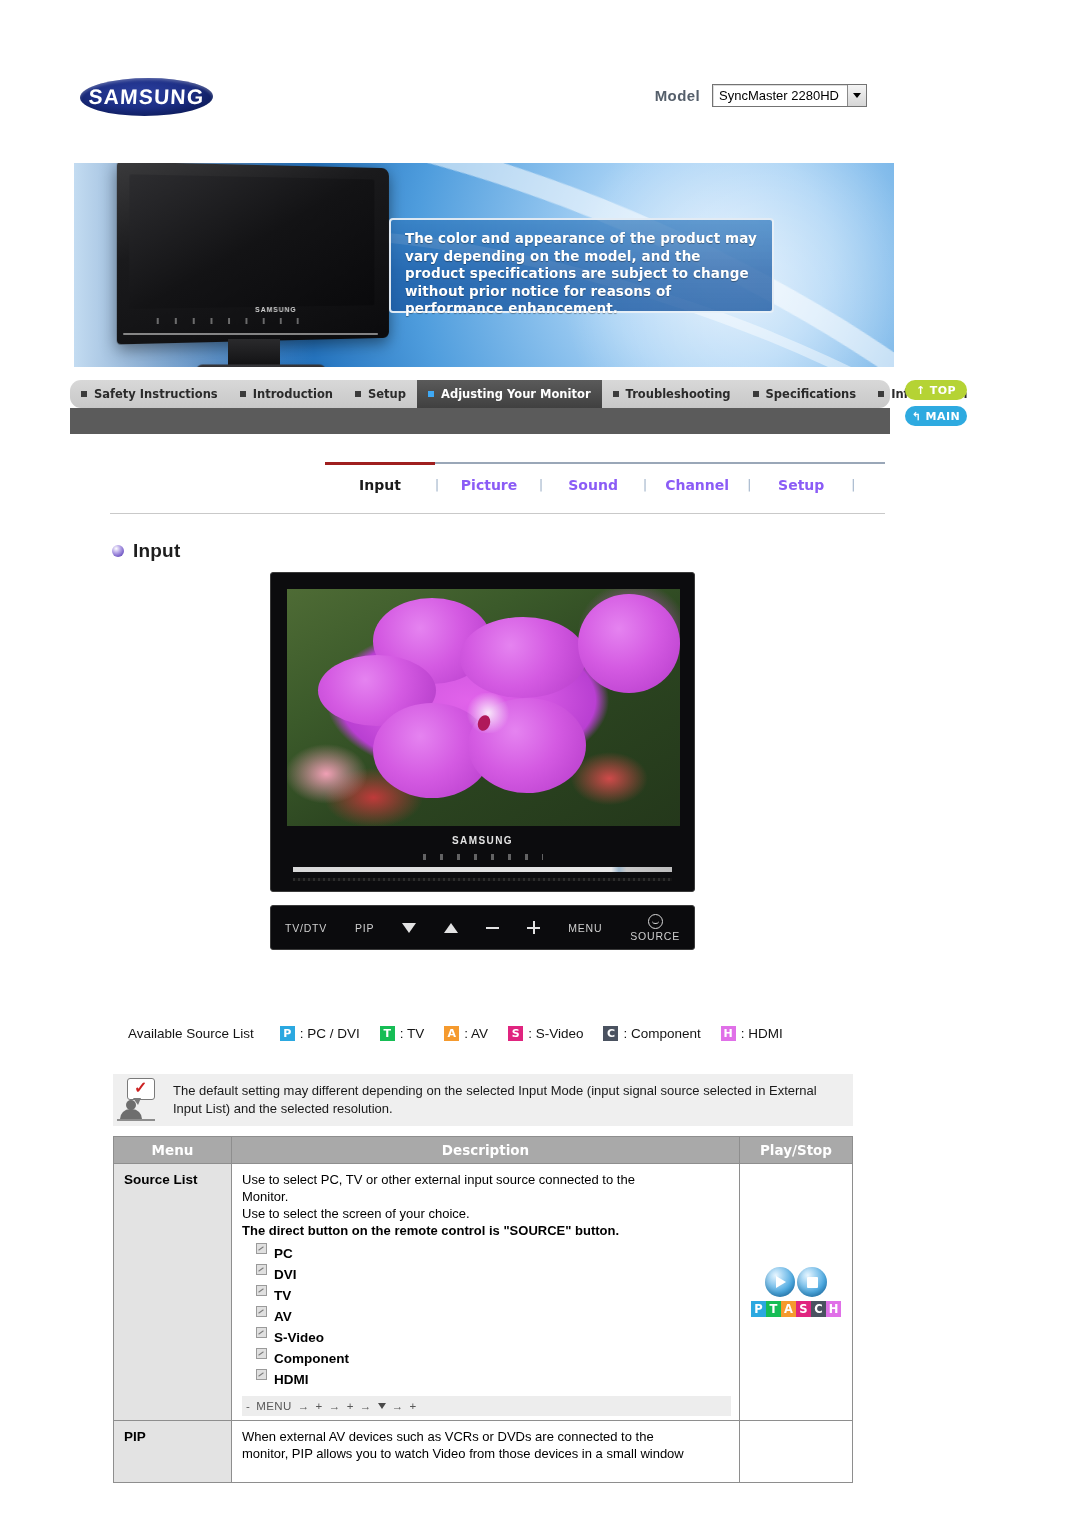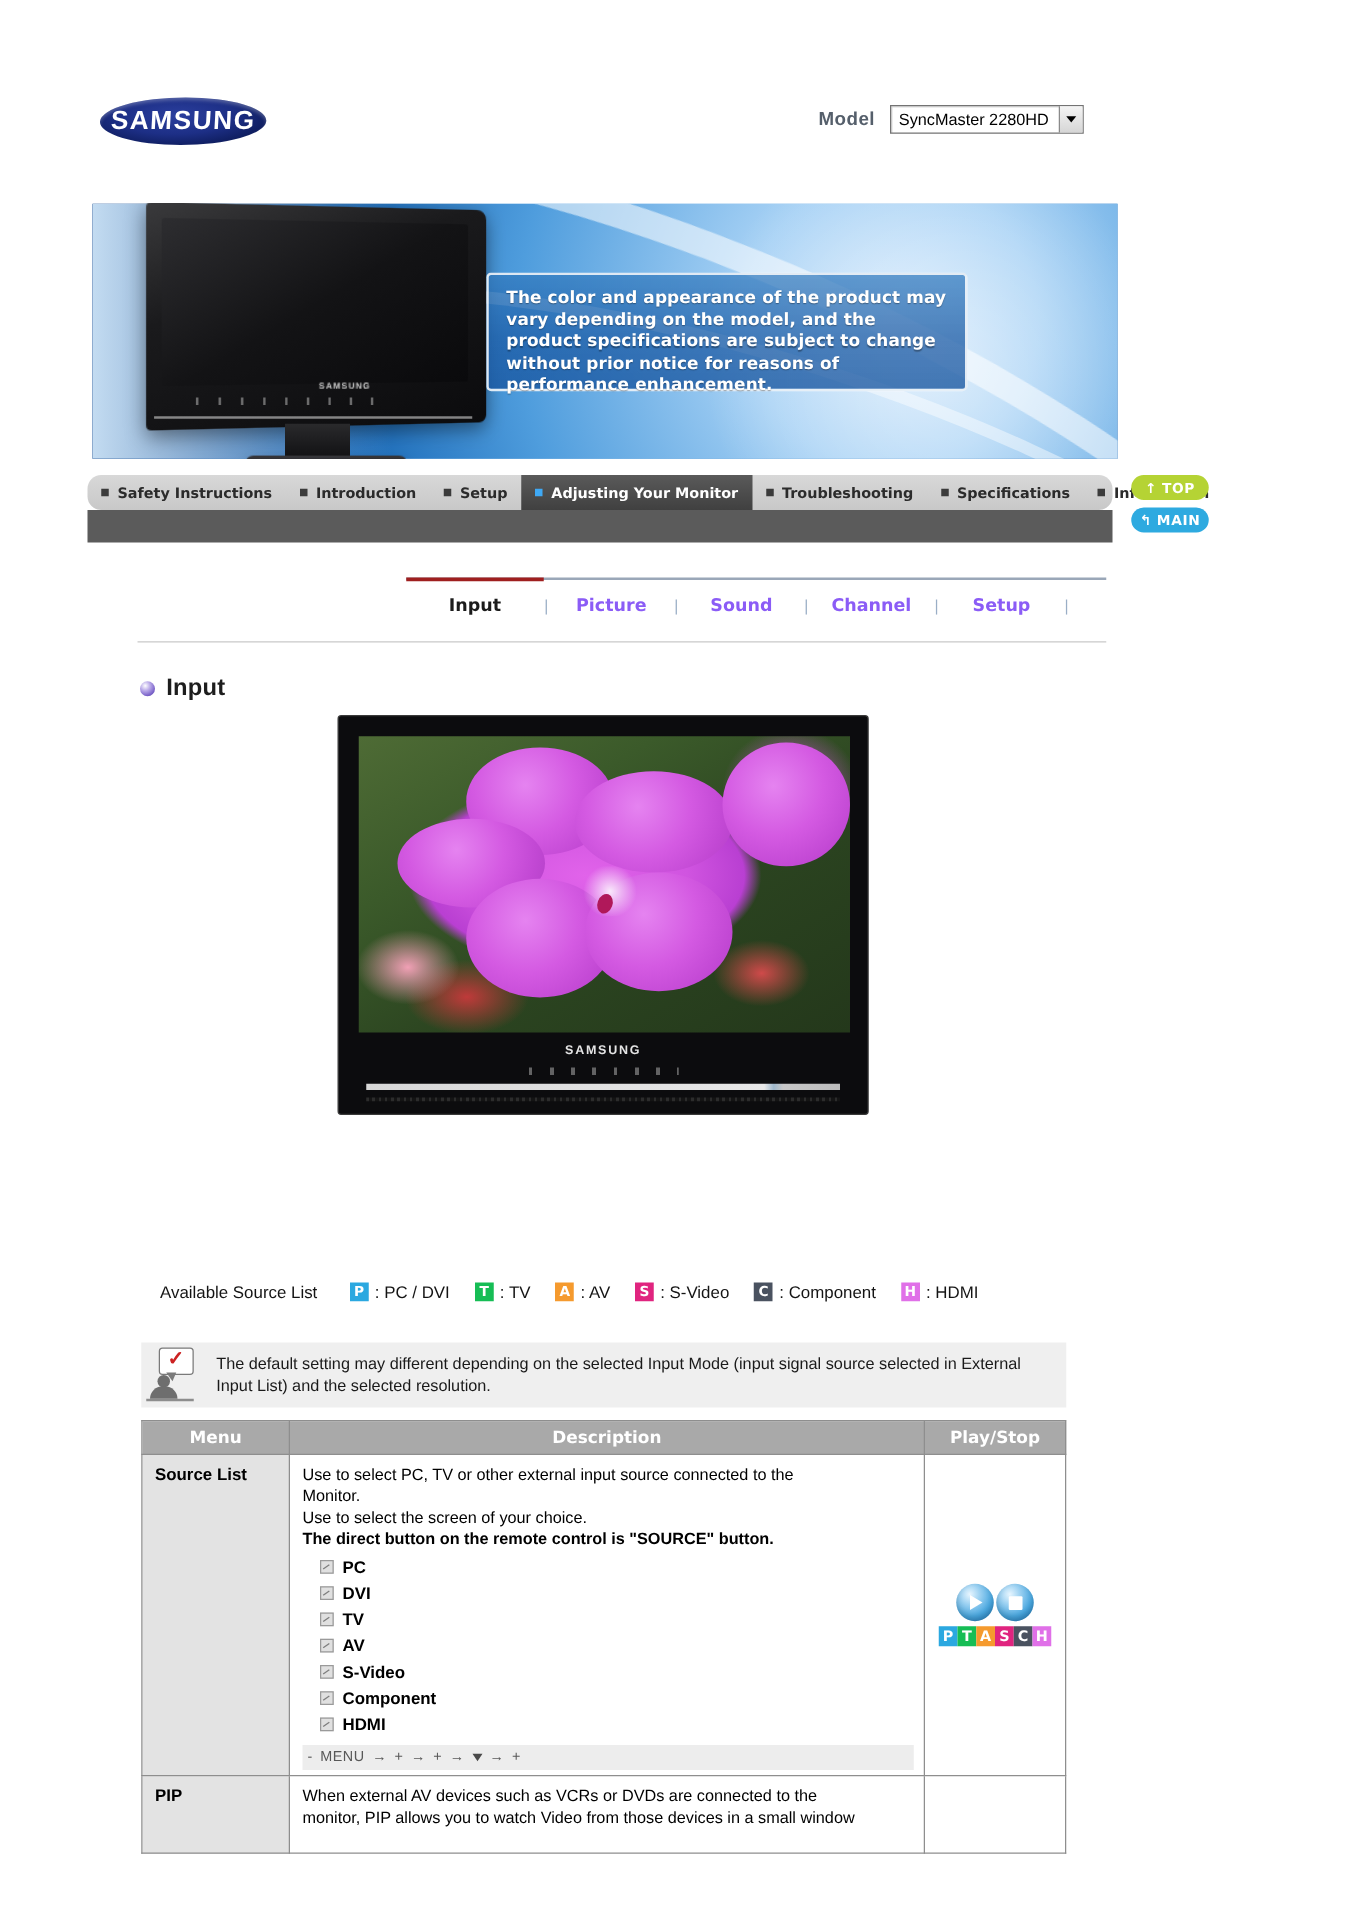--- a/index.html
+++ b/index.html
@@ -583,21 +583,21 @@
   }
   .tbl td.play-cell {
     background: #ffffff;
     text-align: center;
     vertical-align: middle;
   }
   .desc-cell .l { display: block; }
   .desc-cell .bold { font-weight: bold; }
   .optlist { margin: 4px 0 0 14px; }
   .optlist .opt {
-    display: flex; align-items: center; gap: 7px;
+    display: flex; align-items: flex-start; gap: 7px;
     font-weight: bold; font-size: 13.5px;
     line-height: 21px;
   }
   .optlist .sq {
     width: 9px; height: 9px;
     border: 1px solid #9a9a9a;
     background: #e0e0e0;
     display: inline-block;
     position: relative;
   }
@@ -774,20 +774,33 @@
       <div class="core"></div>
     </div>
     <div class="bezel">
       <div class="sams">SAMSUNG</div>
       <div class="micro"></div>
       <div class="line"></div>
       <div class="line2"></div>
     </div>
   </div>
 
+  <div class="ctrlbar">
+    <span>TV/DTV</span>
+    <span>PIP</span>
+    <span class="tri-d"></span>
+    <span class="tri-u"></span>
+    <span class="minus"></span>
+    <span class="plus"></span>
+    <span>MENU</span>
+    <span class="srcwrap">
+      <span class="srccircle"></span>
+      <span>SOURCE</span>
+    </span>
+  </div>
 
   <div class="legend">
     <span class="lbl">Available Source List</span>
     <span class="item">
       <span class="chip" style="background:#2ba8e0">P</span>
       <span>: PC / DVI</span>
     </span>
     <span class="item">
       <span class="chip" style="background:#16bd55">T</span>
       <span>: TV</span>

